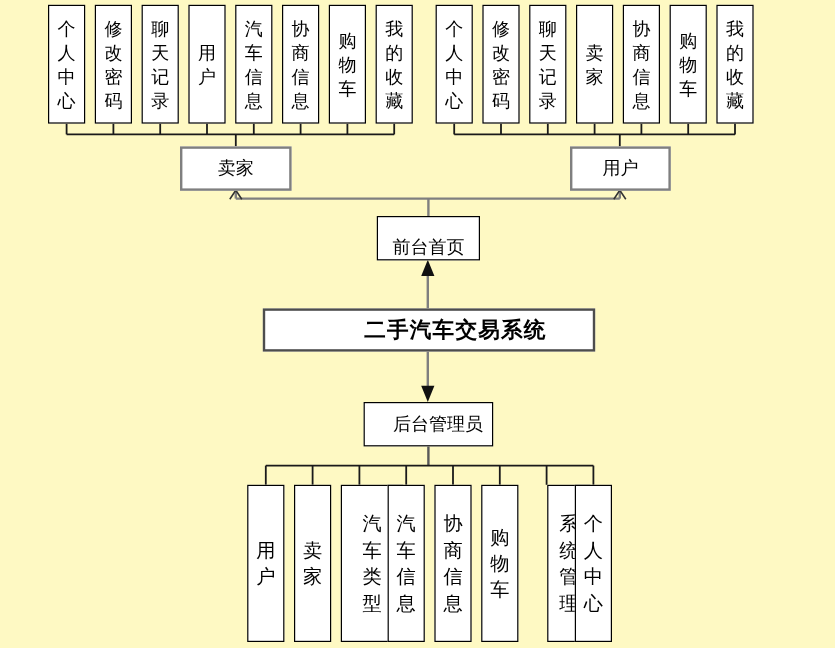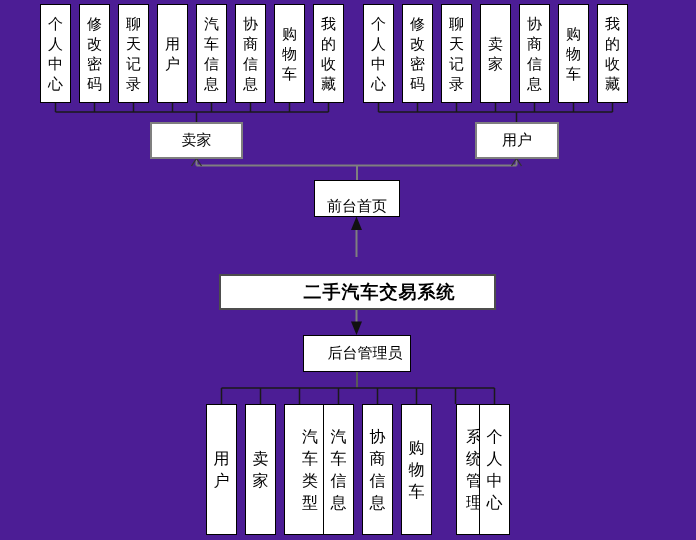--- a/index.html
+++ b/index.html
@@ -1,17 +1,17 @@
 <!DOCTYPE html>
 <html><head>
 <meta charset="utf-8">
 <style>
   html,body{margin:0;padding:0;background:#fff;}
   #stage{
-    position:relative;width:696px;height:540px;background:#4c1d95;
+    position:relative;width:696px;height:540px;background:#fef9c3;
     font-family:"DejaVu Sans",sans-serif;color:#000;overflow:hidden;
   }
   #connectors{position:absolute;left:0;top:0;width:696px;height:540px;pointer-events:none;}
   .box{position:absolute;box-sizing:border-box;background:#fff;display:flex;align-items:center;justify-content:center;}
   .vbox{border:1.5px solid #000;}
   .vbox .vtext{display:block;width:18px;margin:0 auto;word-break:break-all;text-align:center;font-size:15px;line-height:20px;}
   .vbox.tall .vtext{font-size:16px;line-height:22px;width:19px;}
   .hbox{font-size:15px;text-align:center;}
   .black-border{border:1.5px solid #000;}
   .gray-border{border:2px solid #7f7f7f;}
@@ -136,21 +136,21 @@
   <div class="box hbox gray-border" style="left:150px;top:122px;width:93px;height:37px;">
       <span>卖家</span>
     </div>
   <div class="box hbox gray-border" style="left:475px;top:122px;width:84px;height:37px;">
       <span>用户</span>
     </div>
   <div class="box hbox black-border" style="left:314px;top:180px;width:86px;height:37px;align-items:flex-end;">
       <span>前台首页</span>
     </div>
 
-  <div class="box hbox" id="system-box" style="left:219px;top:274px;width:277px;height:36px;padding-left:44px;">
+  <div class="box hbox" id="system-box" style="left:219px;top:257px;width:277px;height:36px;padding-left:44px;">
       <span>二手汽车交易系统</span>
     </div>
 
   <div class="box hbox black-border" style="left:303px;top:335px;width:108px;height:37px;padding-left:16px;">
       <span>后台管理员</span>
     </div>
 
   <div class="box vbox tall" style="left:206px;top:404px;width:31px;height:131px;">
       <span class="vtext">用户</span>
     </div>

